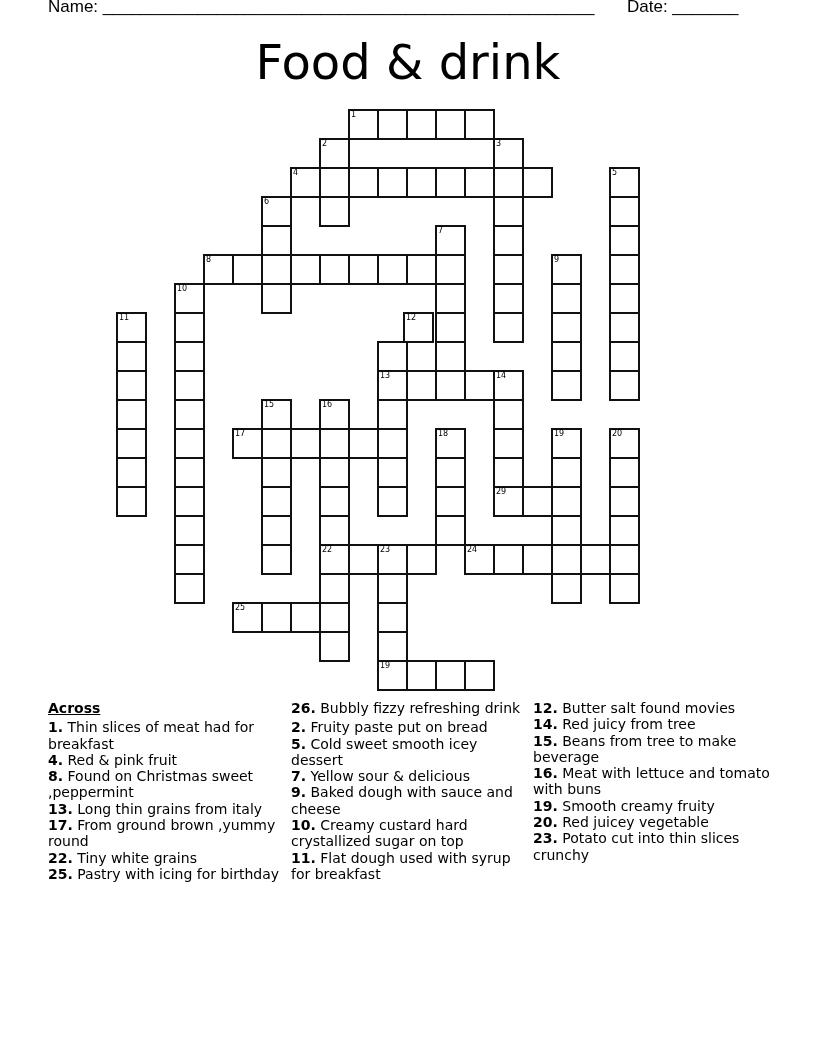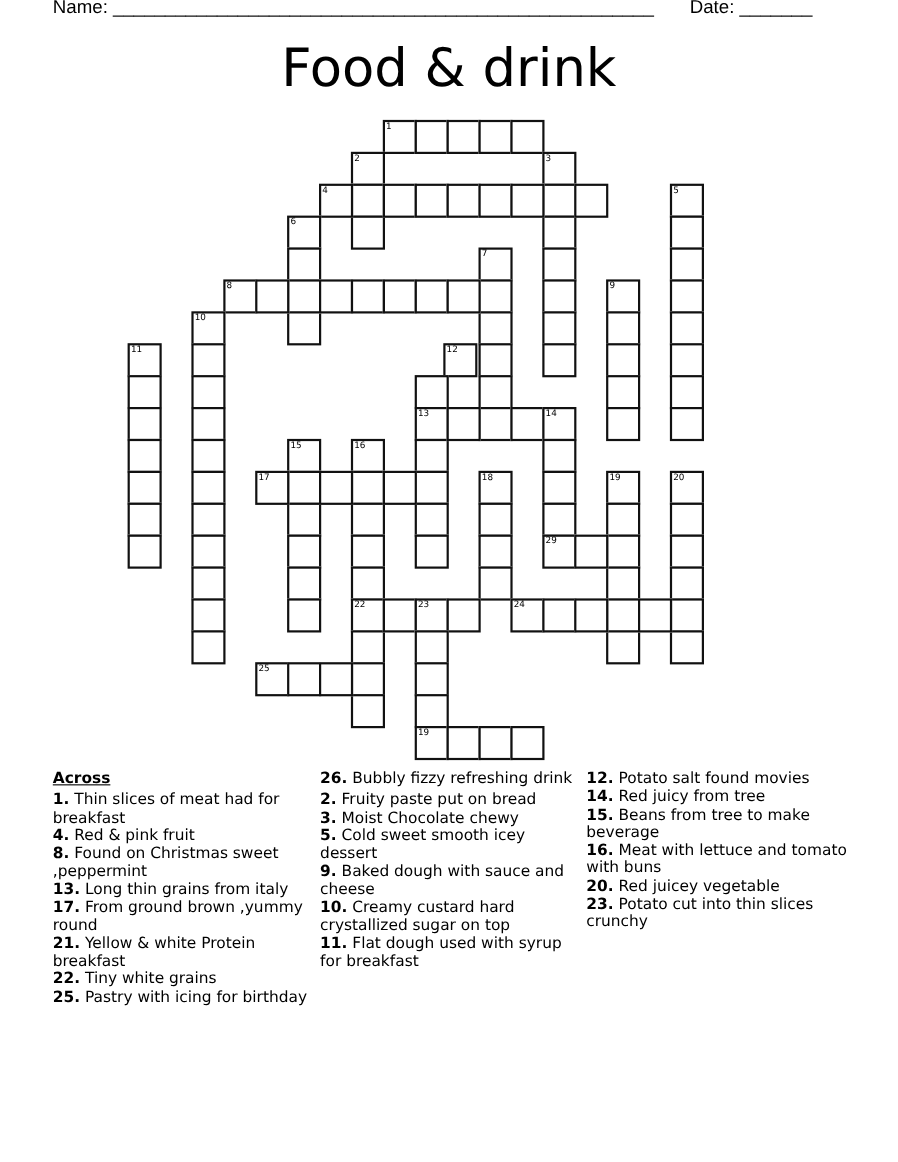--- a/index.html
+++ b/index.html
@@ -219,35 +219,35 @@
     <div class="cell" style="left: 348px; top: 551px;"></div>
   </div>
 
 <div class="clues col1">
   <span class="hdr">Across</span>
   <span class="clue"><b>1.</b> <span>Thin slices of meat had for breakfast</span></span>
   <span class="clue"><b>4.</b> <span>Red &amp; pink fruit</span></span>
   <span class="clue"><b>8.</b> <span>Found on Christmas sweet ,peppermint</span></span>
   <span class="clue"><b>13.</b> <span>Long thin grains from italy</span></span>
   <span class="clue"><b>17.</b> <span>From ground brown ,yummy round</span></span>
-  <span class="clue"><b>21.</b> <span>Yellow &amp; white Protein breakfast</span></span>
   <span class="clue"><b>22.</b> <span>Tiny white grains</span></span>
   <span class="clue"><b>25.</b> <span>Pastry with icing for birthday</span></span>
 </div>
 
 <div class="clues col2">
   <span class="clue" style="margin-bottom:3px"><b>26.</b> <span>Bubbly fizzy refreshing drink</span></span>
   <span class="clue"><b>2.</b> <span>Fruity paste put on bread</span></span>
-  <span class="clue"><b>3.</b> <span>Moist Chocolate chewy</span></span>
   <span class="clue"><b>5.</b> <span>Cold sweet smooth icey dessert</span></span>
+  <span class="clue"><b>7.</b> <span>Yellow sour &amp; delicious</span></span>
   <span class="clue"><b>9.</b> <span>Baked dough with sauce and cheese</span></span>
   <span class="clue"><b>10.</b> <span>Creamy custard hard crystallized sugar on top</span></span>
   <span class="clue"><b>11.</b> <span>Flat dough used with syrup for breakfast</span></span>
 </div>
 
 <div class="clues col3">
-  <span class="clue"><b>12.</b> <span>Potato salt found movies</span></span>
+  <span class="clue"><b>12.</b> <span>Butter salt found movies</span></span>
   <span class="clue"><b>14.</b> <span>Red juicy from tree</span></span>
   <span class="clue"><b>15.</b> <span>Beans from tree to make beverage</span></span>
   <span class="clue"><b>16.</b> <span>Meat with lettuce and tomato with buns</span></span>
+  <span class="clue"><b>19.</b> <span>Smooth creamy fruity</span></span>
   <span class="clue"><b>20.</b> <span>Red juicey vegetable</span></span>
   <span class="clue"><b>23.</b> <span>Potato cut into thin slices crunchy</span></span>
 </div>
 
 </body></html>

